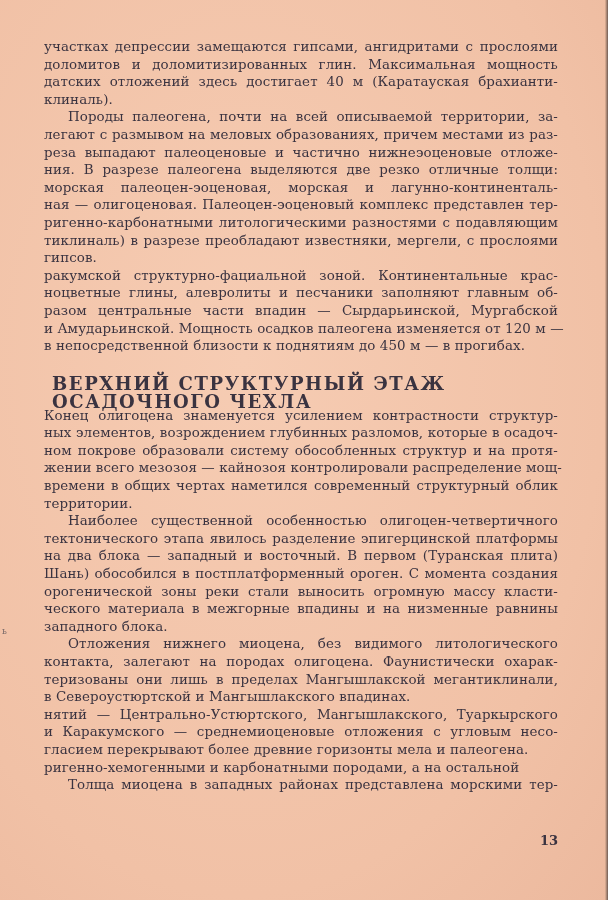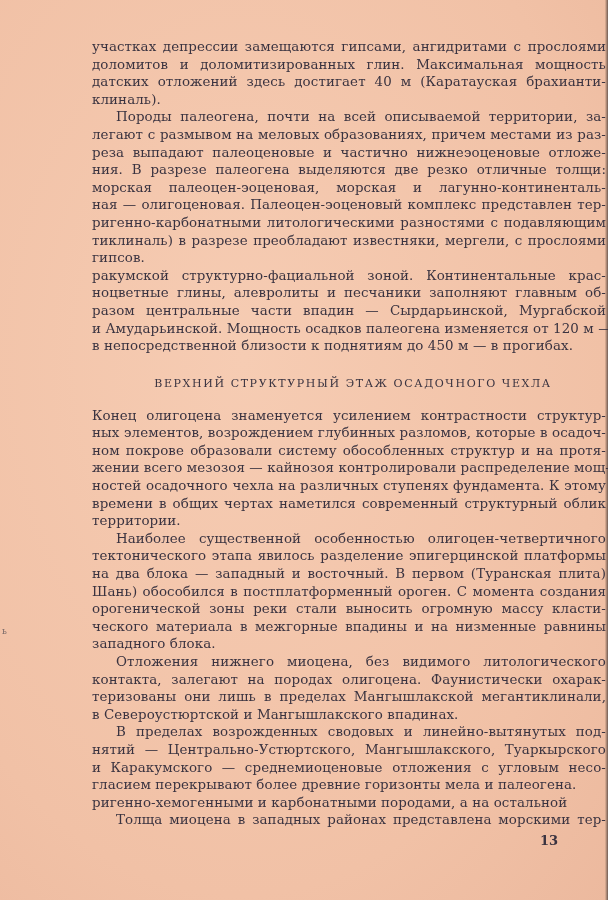--- a/index.html
+++ b/index.html
@@ -9,32 +9,32 @@
     background-image: radial-gradient(ellipse at 40% 40%, #f6ccb3 0%, #f1c1a6 70%, #ecb99e 100%);
     position: relative;
     font-family: "DejaVu Serif", "Liberation Serif", serif;
     color: #3a3340;
   }
   .edge-right {
     position: absolute; top: 0; right: 0; width: 3px; height: 900px;
     background: linear-gradient(to right, #e7b69a, #6d5a52);
   }
   .page {
-    position: absolute; left: 44px; top: 38px; width: 514px; margin-left: 48px;
+    position: absolute; left: 44px; top: 38px; width: 514px;
   }
   .line {
     font-size: 13.4px; line-height: 17.6px; height: 17.6px;
     white-space: nowrap; text-align: justify; text-align-last: justify;
     letter-spacing: 0.1px;
   }
   .line.last { text-align-last: left; }
   .line.indent { padding-left: 24px; }
   .heading {
-    font-size: 11px; font-weight: normal; letter-spacing: 1.6px;
-    text-align: center; height: 18px; line-height: 18px;
+    font-size: 18px; font-weight: bold; letter-spacing: 1.6px;
+    height: 18px; line-height: 18px;
     padding-left: 8px;
   }
   .heading-gap { height: 20px; }
   .page-number {
     position: absolute; left: 540px; top: 833px;
     font-size: 13px;
     font-weight: bold;
   }
   .margin-mark {
     position: absolute; left: 2px; top: 626px; font-size: 9px; color: #7a6a68;
@@ -75,41 +75,39 @@
     </div>
   <div class="heading-gap"></div>
   <div class="heading">ВЕРХНИЙ СТРУКТУРНЫЙ ЭТАЖ ОСАДОЧНОГО ЧЕХЛА</div>
   <div class="heading-gap" style="height:14px"></div>
   <div id="section2">
       <div>
         <div class="line">Конец олигоцена знаменуется усилением контрастности структур-</div>
         <div class="line">ных элементов, возрождением глубинных разломов, которые в осадоч-</div>
         <div class="line">ном покрове образовали систему обособленных структур и на протя-</div>
         <div class="line">жении всего мезозоя — кайнозоя контролировали распределение мощ-</div>
-        <div class="line">ностей осадочного чехла на различных ступенях фундамента. К этому</div>
         <div class="line">времени в общих чертах наметился современный структурный облик</div>
         <div class="line last">территории.</div>
       </div>
       <div>
         <div class="line indent">Наиболее существенной особенностью олигоцен-четвертичного</div>
         <div class="line">тектонического этапа явилось разделение эпигерцинской платформы</div>
         <div class="line">на два блока — западный и восточный. В первом (Туранская плита)</div>
         <div class="line">Шань) обособился в постплатформенный ороген. С момента создания</div>
         <div class="line">орогенической зоны реки стали выносить огромную массу класти-</div>
         <div class="line">ческого материала в межгорные впадины и на низменные равнины</div>
         <div class="line last">западного блока.</div>
       </div>
       <div>
         <div class="line indent">Отложения нижнего миоцена, без видимого литологического</div>
         <div class="line">контакта, залегают на породах олигоцена. Фаунистически охарак-</div>
         <div class="line">теризованы они лишь в пределах Мангышлакской мегантиклинали,</div>
         <div class="line last">в Североустюртской и Мангышлакского впадинах.</div>
       </div>
       <div>
-        <div class="line indent">В пределах возрожденных сводовых и линейно-вытянутых под-</div>
         <div class="line">нятий — Центрально-Устюртского, Мангышлакского, Туаркырского</div>
         <div class="line">и Каракумского — среднемиоценовые отложения с угловым несо-</div>
         <div class="line last">гласием перекрывают более древние горизонты мела и палеогена.</div>
       </div>
       <div>
         <div class="line last">ригенно-хемогенными и карбонатными породами, а на остальной</div>
         <div class="line indent">Толща миоцена в западных районах представлена морскими тер-</div>
       </div>
     </div>
 </div>

